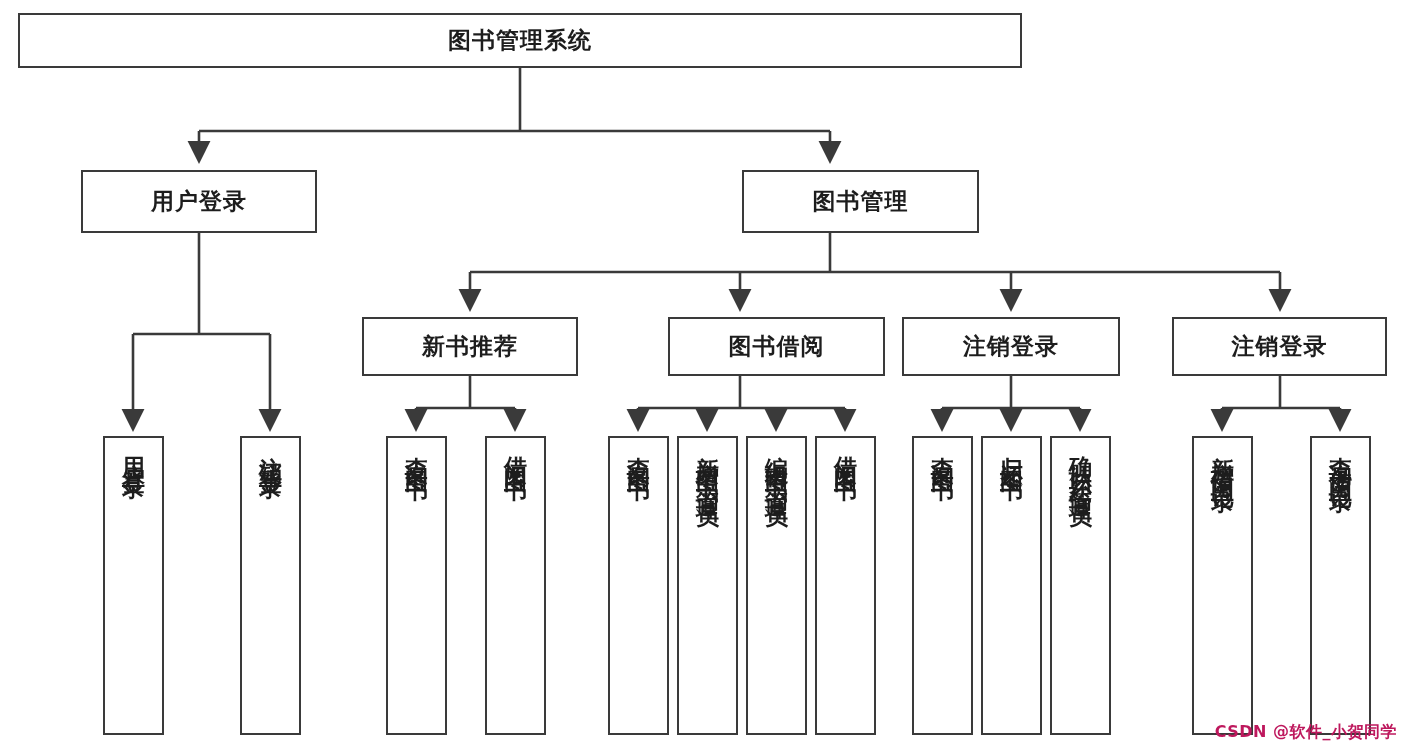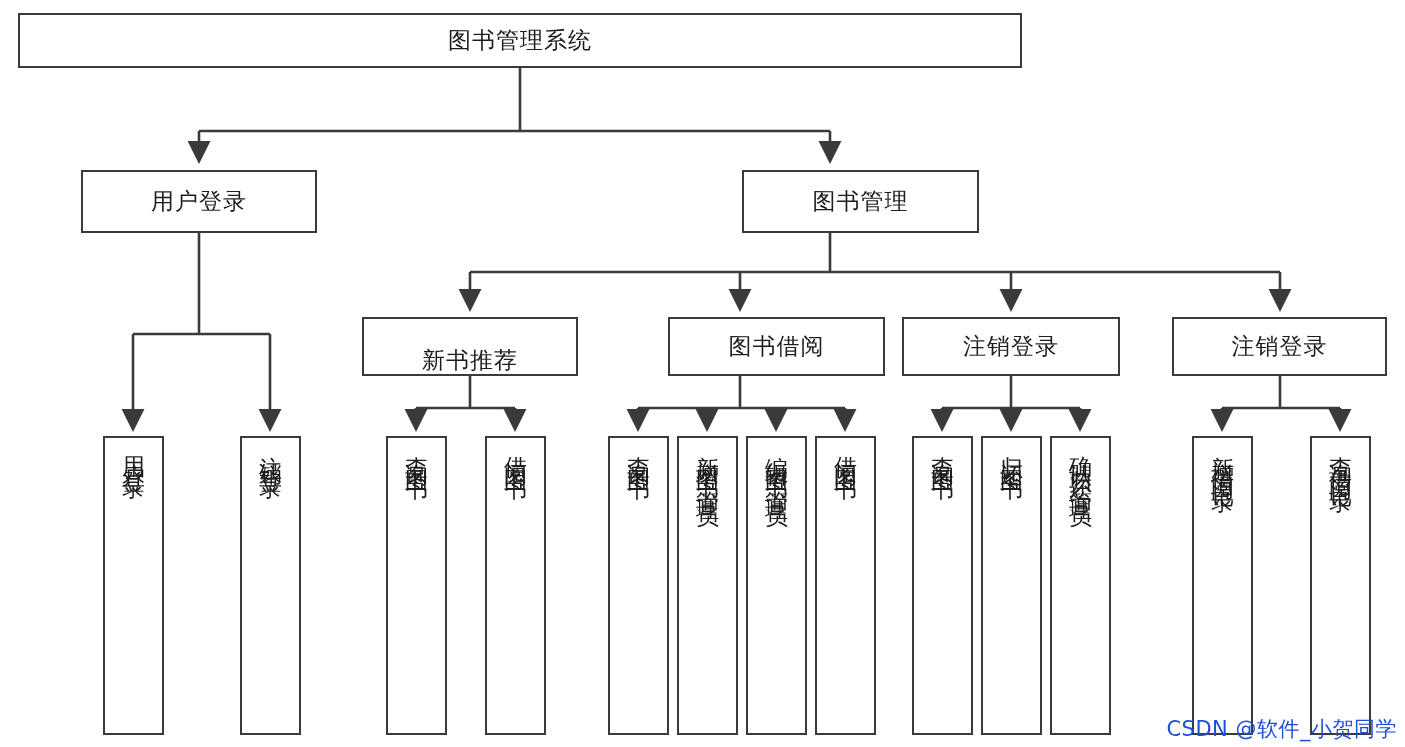--- a/index.html
+++ b/index.html
@@ -7,20 +7,21 @@
   body{
     font-family:"DejaVu Sans","Liberation Sans",sans-serif;
     -webkit-font-smoothing:antialiased;
   }
   #canvas{
     position:relative;
     width:1405px;
     height:747px;
     background:#ffffff;
     overflow:hidden;
+    font-weight:bold;
   }
   #edges{
     position:absolute;
     left:0;top:0;
     width:1405px;height:747px;
     pointer-events:none;
   }
   .node{
     position:absolute;
     box-sizing:border-box;
@@ -54,22 +55,22 @@
     text-orientation:upright;
     font-size:23px;
     letter-spacing:7px;
     line-height:1;
     margin:0 auto;
   }
   .watermark{
     position:absolute;
     right:8px;
     bottom:4px;
-    font-size:21px;
-    color:#1d4ed8;
+    font-size:16px;
+    color:#be185d;
     letter-spacing:0.5px;
     z-index:5;
     white-space:nowrap;
     text-align:right;
   }
 </style>
 </head>
 <body>
 
 <div id="canvas">
@@ -129,21 +130,21 @@
   </div>
 
   <div class="node horiz" style="left:81px;top:170px;width:236px;height:63px;">
     <span class="label">用户登录</span>
   </div>
 
   <div class="node horiz" style="left:711px;top:170px;width:237px;height:63px;margin-left:31px;">
     <span class="label">图书管理</span>
   </div>
 
-  <div class="node horiz" style="left:362px;top:317px;width:216px;height:59px;align-items:flex-end;">
+  <div class="node horiz" style="left:362px;top:317px;width:216px;height:59px;">
     <span class="label">新书推荐</span>
   </div>
 
   <div class="node horiz" style="left:668px;top:317px;width:217px;height:59px;">
     <span class="label">图书借阅</span>
   </div>
 
   <div class="node horiz" style="left:902px;top:317px;width:218px;height:59px;">
     <span class="label">注销登录</span>
   </div>

